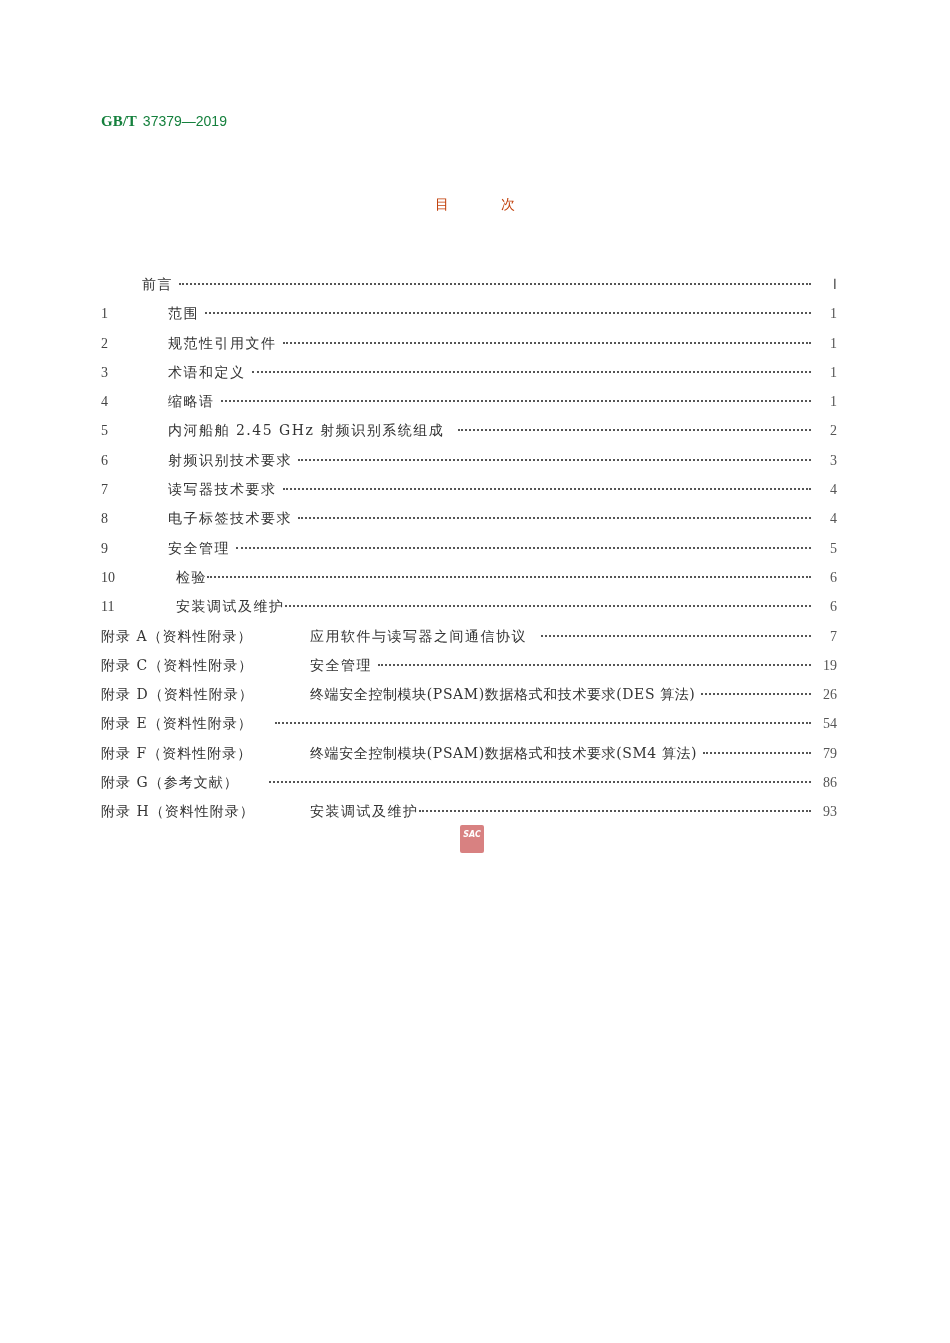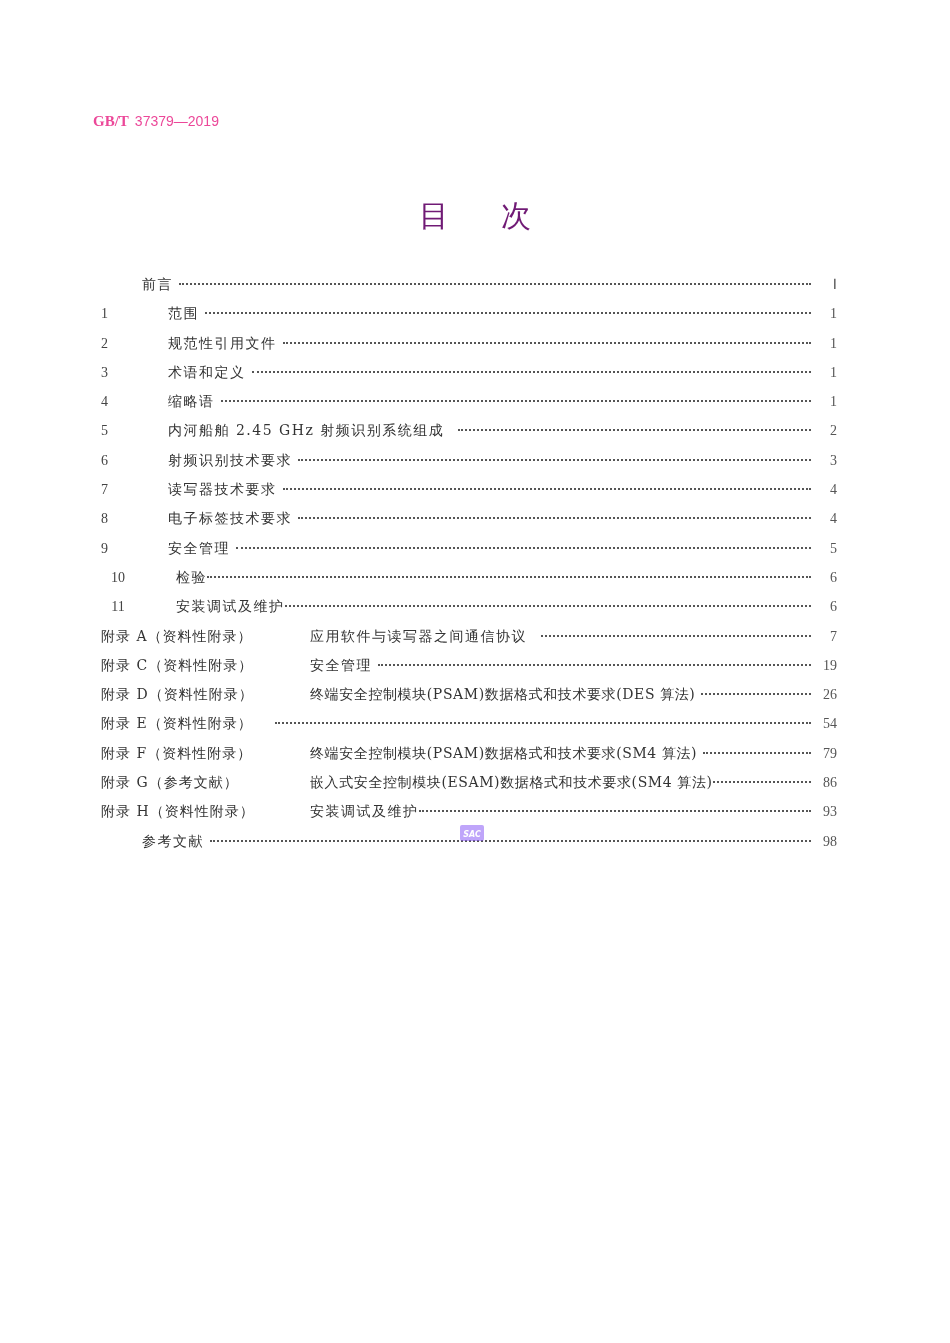--- a/index.html
+++ b/index.html
@@ -9,45 +9,45 @@
       background: #ffffff;
       overflow: hidden;
     }
     body {
       position: relative;
       font-family: "DejaVu Serif", "Liberation Serif", serif;
       color: #2a2a2a;
     }
     .doc-header {
       position: absolute;
-      left: 93px;
+      left: 101px;
       top: 113px;
       font-size: 14px;
-      color: #ec4899;
+      color: #15803d;
       white-space: nowrap;
     }
     .doc-header .std-prefix {
       font-family: "Liberation Serif", serif;
       font-weight: bold;
       font-size: 15px;
     }
     .doc-header .std-number {
       font-family: "Liberation Sans", sans-serif;
       font-size: 14px;
       margin-left: 6px;
     }
     .page-title {
       position: absolute;
       top: 196px;
       left: 0;
       width: 950px;
       text-align: center;
       font-family: "DejaVu Sans", sans-serif;
-      font-size: 30px;
-      color: #701a75;
+      font-size: 14px;
+      color: #c2410c;
       letter-spacing: 0;
     }
     .page-title span { display: inline-block; margin: 0 26px; }
     .toc {
       position: absolute;
       left: 101px;
       top: 273px;
       width: 736px;
     }
     .toc-row {
@@ -58,21 +58,21 @@
       line-height: 22px;
       color: #333;
       white-space: nowrap;
     }
     .toc-num {
       display: inline-block;
       font-family: "Liberation Serif", serif;
       color: #444;
     }
     .toc-num.w1 { width: 26px; }
-    .toc-num.w2 { width: 34px; text-align: center; }
+    .toc-num.w2 { width: 34px; }
     .toc-appendix {
       display: inline-block;
       width: 168px;
       letter-spacing: 1px;
     }
     .toc-label { letter-spacing: 1.5px; margin-left: 41px; }
     .toc-leader {
       flex: 1;
       margin: 0 6px 0 6px;
       border-bottom: 2px dotted #555;
@@ -85,22 +85,22 @@
       min-width: 20px;
       text-align: right;
       font-family: "Liberation Serif", serif;
       color: #555;
     }
     .watermark {
       position: absolute;
       left: 460px;
       top: 825px;
       width: 24px;
-      height: 16px;
-      background: #8b5cf6;
+      height: 28px;
+      background: #b91c1c;
       opacity: 0.55;
       color: #fff;
       font-family: "DejaVu Sans", sans-serif;
       font-size: 8px;
       font-style: italic;
       font-weight: bold;
       text-align: center;
       line-height: 20px;
       border-radius: 2px;
     }
@@ -231,32 +231,26 @@
 
   <div class="toc-row">
     <span class="toc-appendix">附录 F（资料性附录）</span>
     <span class="toc-label" style="letter-spacing:0.6px">终端安全控制模块(PSAM)数据格式和技术要求(SM4 算法)</span>
     <span class="toc-leader"></span>
     <span class="toc-page">79</span>
   </div>
 
   <div class="toc-row">
     <span class="toc-appendix">附录 G（参考文献）</span>
-    <span class="toc-label" style="letter-spacing:0.6px">嵌入式安全控制模块(ESAM)数据格式和技术要求(SM4 算法)</span>
     <span class="toc-leader tight-left"></span>
     <span class="toc-page">86</span>
   </div>
 
   <div class="toc-row">
     <span class="toc-appendix">附录 H（资料性附录）</span>
     <span class="toc-label">安装调试及维护</span>
     <span class="toc-leader tight-left"></span>
     <span class="toc-page">93</span>
   </div>
 
-  <div class="toc-row">
-    <span class="toc-label">参考文献</span>
-    <span class="toc-leader"></span>
-    <span class="toc-page">98</span>
-  </div>
 </div>
 
 <div class="watermark">SAC</div>
 
 </body></html>

